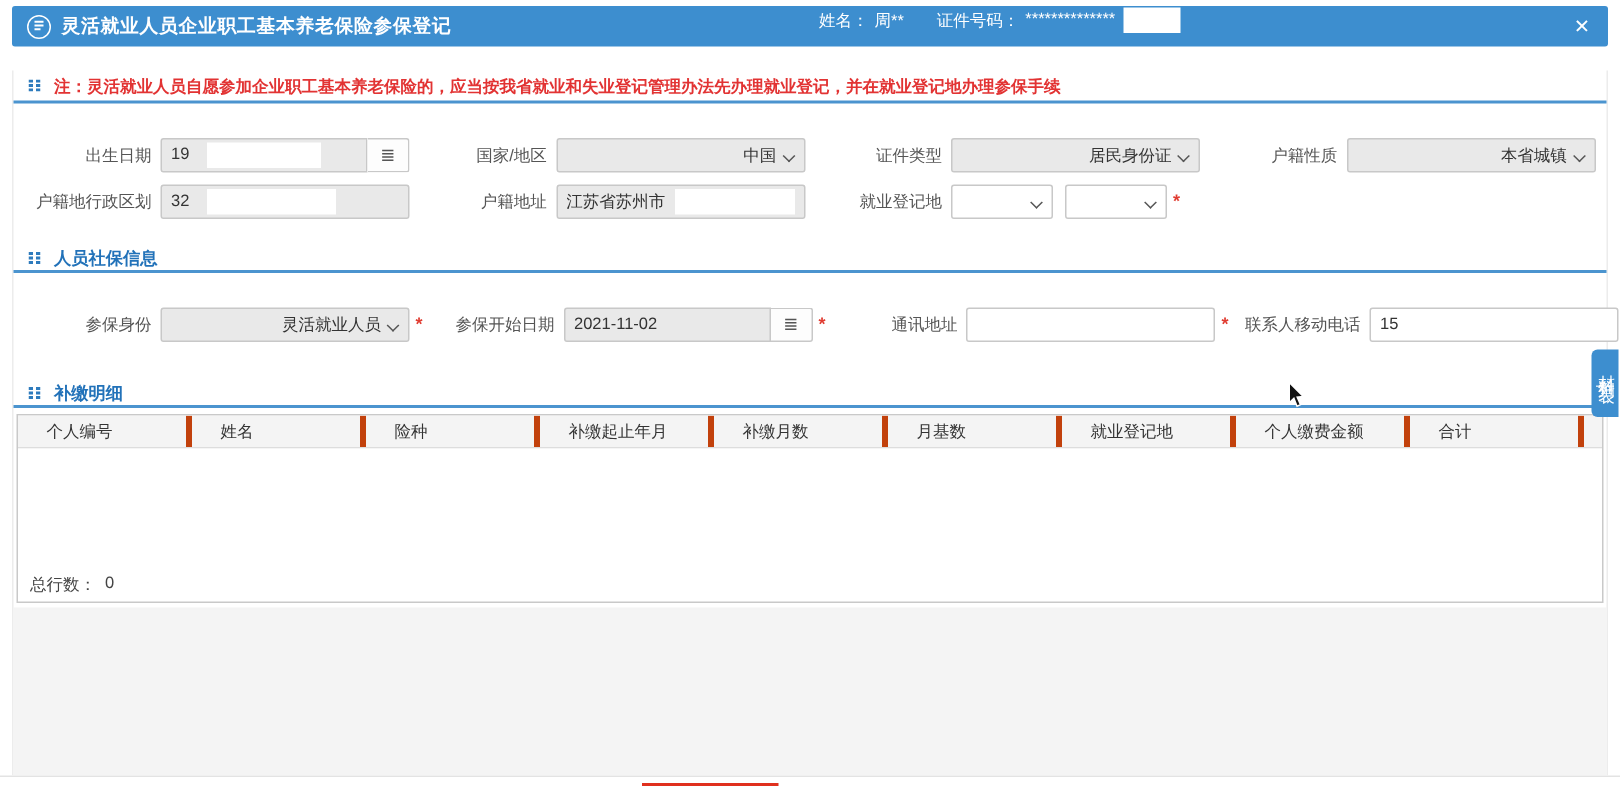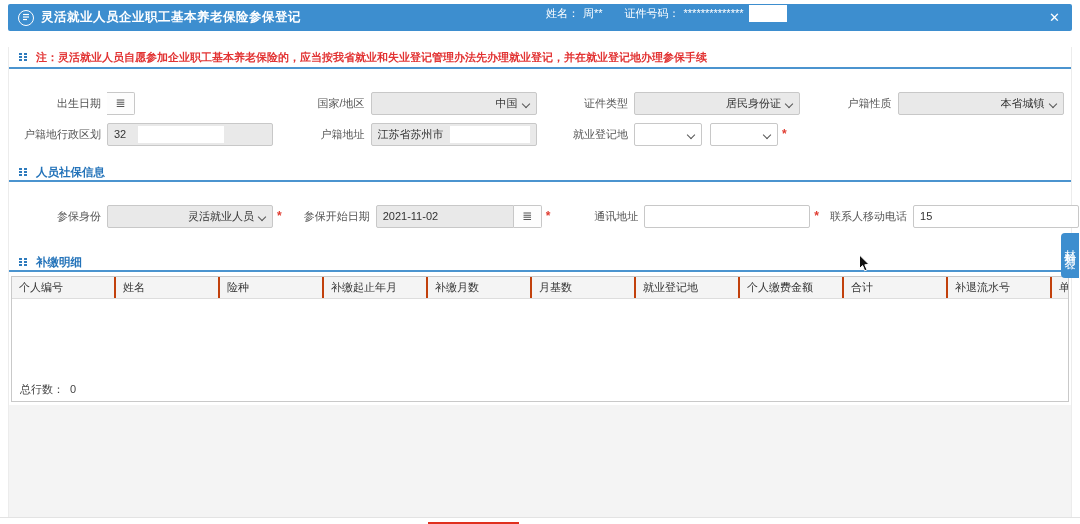--- a/index.html
+++ b/index.html
@@ -60,21 +60,21 @@
   .section-head { margin-top:12px; height:18px; display:flex; align-items:center; padding-left:10px;
                   border-bottom:2px solid #4b94cf; }
   .section-head.second { margin-top:20px;font-family:Liberation Serif, serif; }
   .section-title { color:#2272b9; font-weight:bold; font-size:11.5px; }
 
   
   .table-panel { margin:4px 2px 0; height:126px; border:1px solid #c9c9c9; background:#fff;
                  display:flex; flex-direction:column; overflow:hidden; }
   .thead { display:flex; height:22px; background:#f4f4f4; border-bottom:1px solid #ddd; overflow:hidden; }
   .th { flex:0 0 104px; width:104px; padding:0 0 0 7px; display:flex; align-items:center;
-        border-right:2px solid #c2410c; color:#333; white-space:nowrap; }
+        border-right:4px solid #c2410c; color:#333; white-space:nowrap;margin-left:12px; }
   .tbody { flex:1; background:#fff; }
   .tfoot { height:24px; display:flex; align-items:center; padding-left:8px; color:#444; gap:6px; }
 
   
   .side-tab { position:absolute; right:1px; top:233px; width:18px; background:#3d8ecf; color:#fff;
               border-radius:4px 0 0 4px; display:flex; flex-direction:column; align-items:center;
               padding:7px 0 6px; cursor:pointer; z-index:5; }
   .vtext { writing-mode:vertical-rl; text-orientation:upright; font-size:11px; letter-spacing:3px; line-height:16px; }
   .tab-arrow { margin-top:5px; padding-top:3px; border-top:1px solid rgba(255,255,255,.75);
                font-size:10px; width:12px; text-align:center; }
@@ -130,20 +130,21 @@
           </svg>
       </span>
       <span class="note-text">注：灵活就业人员自愿参加企业职工基本养老保险的，应当按我省就业和失业登记管理办法先办理就业登记，并在就业登记地办理参保手续</span>
     </div>
 
     <div class="form-block">
       <div class="form-grid">
         <div class="field">
           <label class="lbl">出生日期</label>
           <div class="ctrl">
+            <input class="inp gray short" readonly="" value="19" style="">
             <span class="mask mask-birth"></span>
             <button class="cal-btn">≣</button>
           </div>
         </div>
         <div class="field">
           <label class="lbl">国家/地区</label>
           <div class="ctrl">
             <div class="sel gray">
               <span class="sel-text">中国</span>
               <span class="chev"></span>

